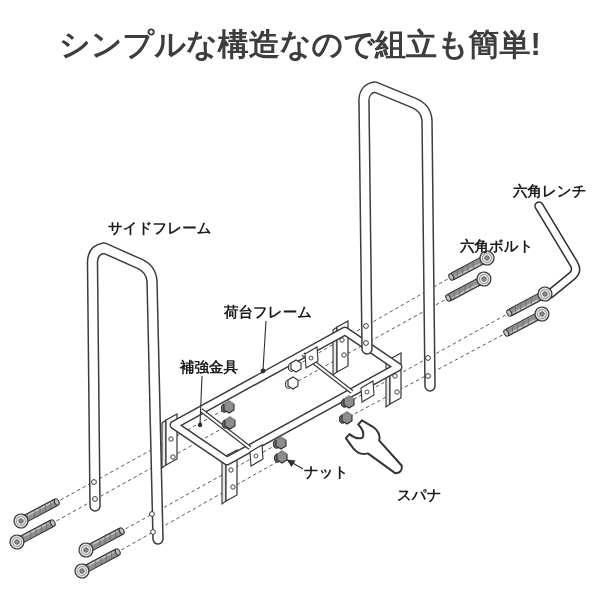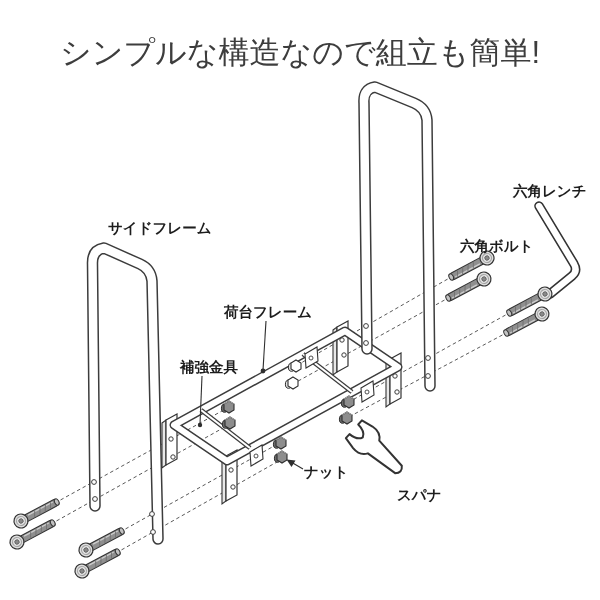--- a/index.html
+++ b/index.html
@@ -1,22 +1,22 @@
 <!DOCTYPE html>
 <html><head>
 <meta charset="utf-8">
 <style>
   html,body{margin:0;padding:0;background:#fff;}
   .stage{
     position:relative;width:600px;height:600px;background:#fff;overflow:hidden;
     font-family:"Liberation Sans","DejaVu Sans",sans-serif;
   }
   .title{
-    position:absolute;top:32px;left:0;width:600px;text-align:center;
-    font-size:31px;font-weight:400;letter-spacing:0px;color:#3d3d3d;
+    position:absolute;top:24px;left:0;width:600px;text-align:center;
+    font-size:31px;font-weight:700;letter-spacing:0px;color:#3d3d3d;
   }
   .diagram-svg{position:absolute;top:0;left:0;}
   .part-label{
     font-family:"Liberation Sans","DejaVu Sans",sans-serif;
     font-size:14.5px;font-weight:600;fill:#1d1d1d;
   }
 </style>
 </head>
 <body>
 

